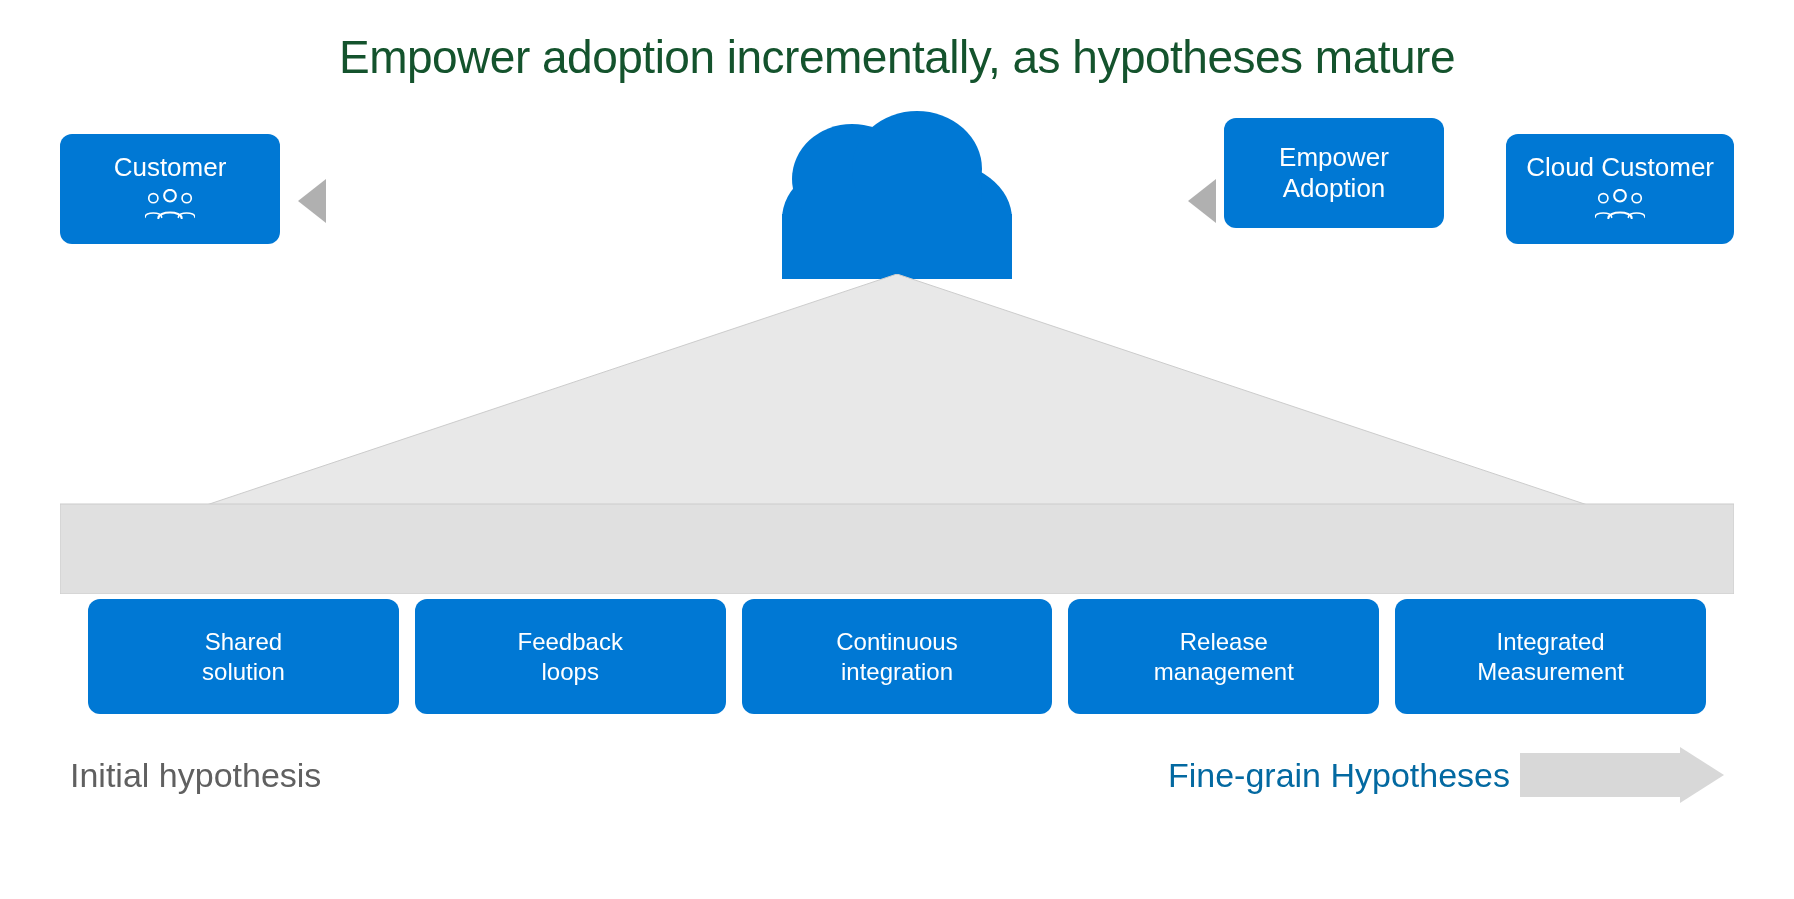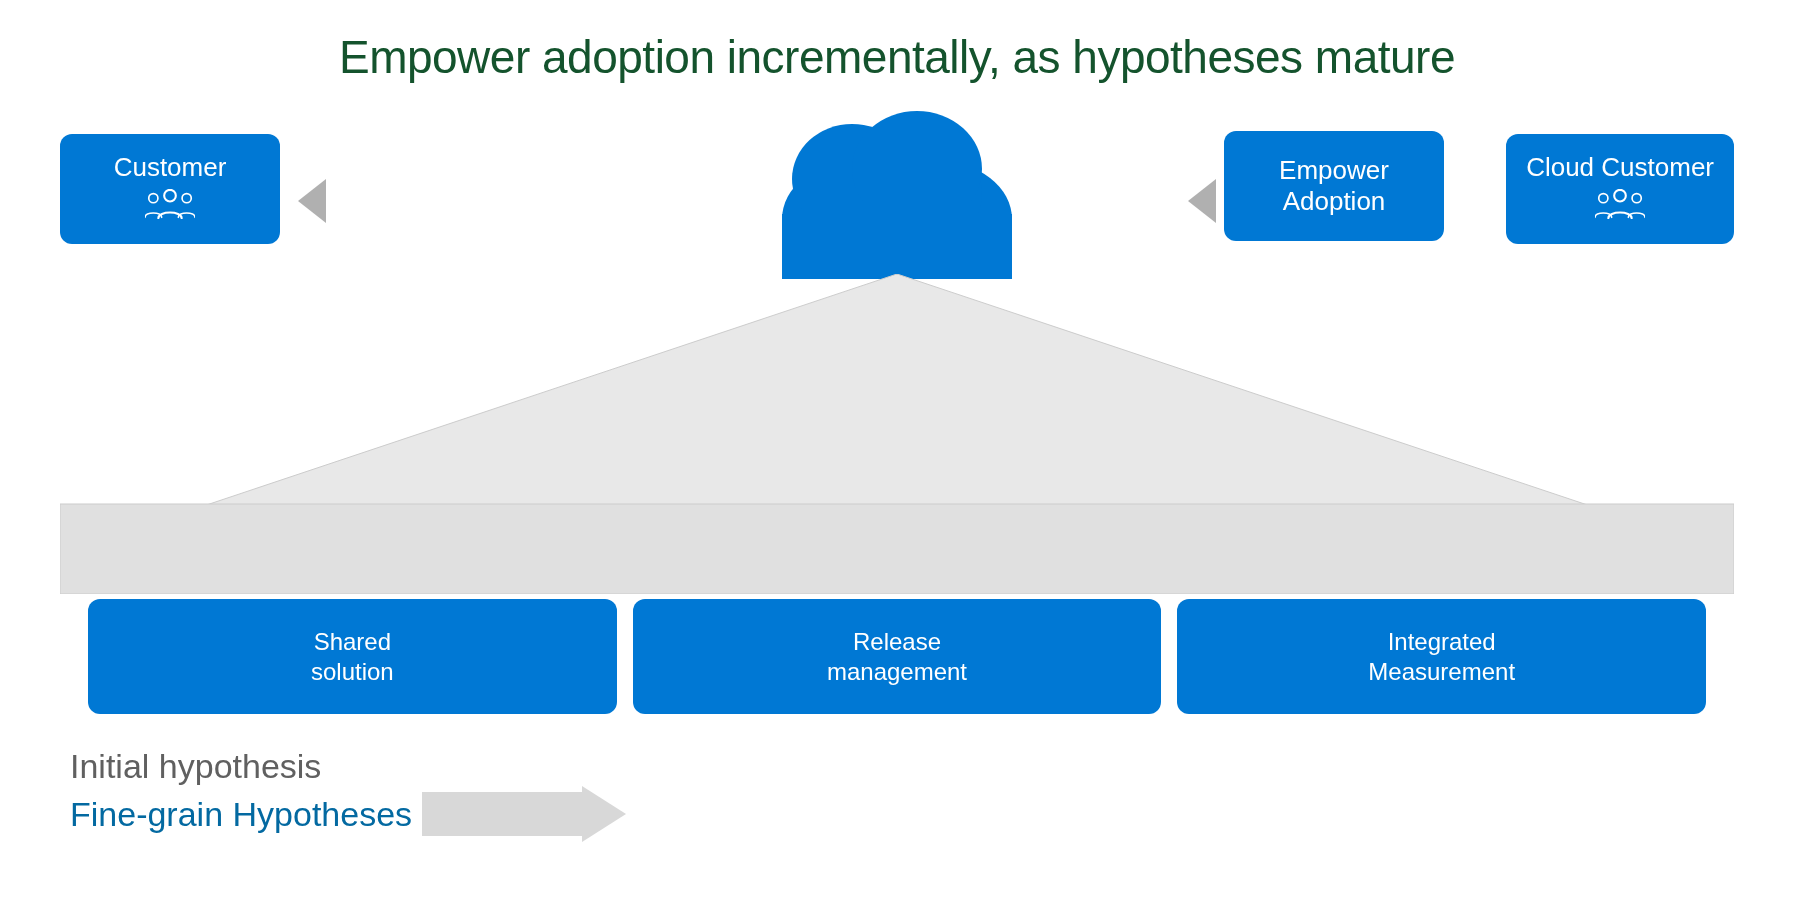--- a/index.html
+++ b/index.html
@@ -64,21 +64,21 @@
 
     .customer-box {
       position: absolute;
       left: 0px;
       top: 20px;
     }
 
     .empower-box {
       position: absolute;
       right: 290px;
-      top: 17px;
+      top: 4px;
     }
 
     .cloud-adoption-box {
       position: absolute;
       right: 0px;
       top: 20px;
     }
 
     .people-icon {
       margin-top: 6px;
@@ -159,24 +159,24 @@
       min-width: 220px;
       height: 115px;
       flex: 1;
       margin: 0 8px;
     }
 
     
     .footer-row {
       width: 100%;
       display: flex;
+      align-items: center;
       justify-content: space-between;
       margin-top: 18px;
       padding: 0 10px;
-      flex-direction: column;
     }
 
     .footer-left {
       font-size: 34px;
       color: #606060;
       font-weight: 300;
     }
 
     .footer-right {
       display: flex;
@@ -282,20 +282,26 @@
 
       <rect x="0" y="230" width="1674" height="90" fill="#e0e0e0" stroke="#cccccc" stroke-width="1"></rect>
     </svg>
   </div>
 
   <div class="bottom-boxes">
     <div class="bottom-box">
       <span>Shared<br>solution</span>
     </div>
     <div class="bottom-box">
+      <span>Feedback<br>loops</span>
+    </div>
+    <div class="bottom-box">
+      <span>Continuous<br>integration</span>
+    </div>
+    <div class="bottom-box">
       <span>Release<br>management</span>
     </div>
     <div class="bottom-box">
       <span>Integrated<br>Measurement</span>
     </div>
   </div>
 
   <div class="footer-row">
     <span class="footer-left">Initial hypothesis</span>
     <div class="footer-right">

